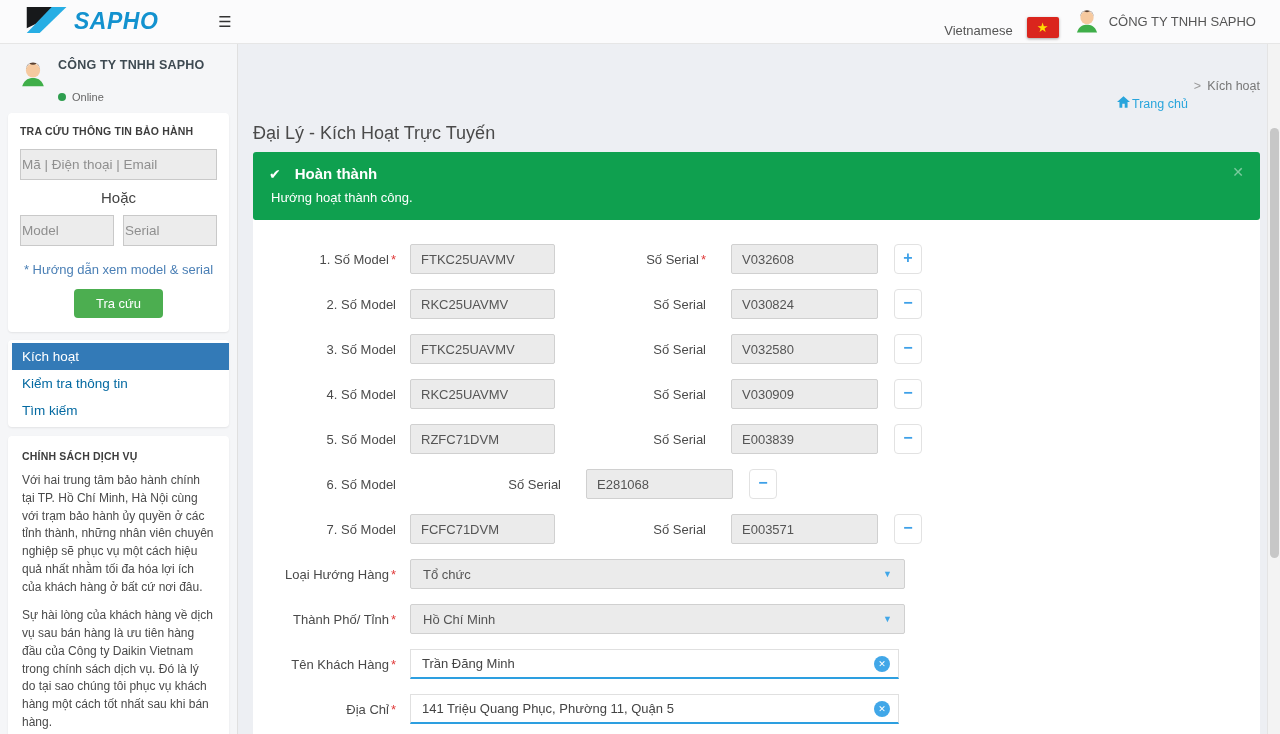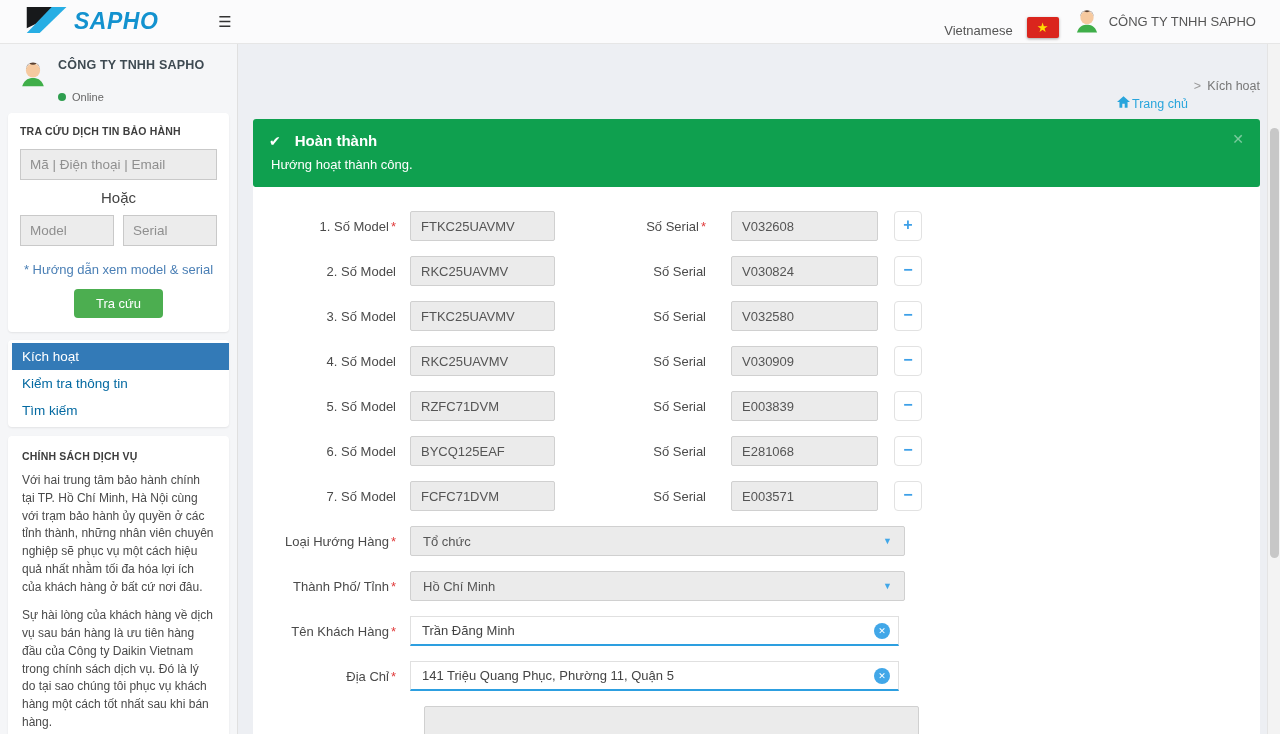--- a/index.html
+++ b/index.html
@@ -20,21 +20,21 @@
   .sidebar { position:absolute; top:44px; left:0; width:238px; bottom:0; background:#f5f6f8; border-right:1px solid #e0e0e0; padding:8px; }
   .side-user { display:flex; align-items:flex-start; gap:10px; padding:6px 8px 10px 10px; }
   .side-user .name { font-size:12.5px; font-weight:bold; color:#3e4a52; letter-spacing:.2px; }
   .online-row { display:flex; align-items:center; gap:6px; margin-top:19px; }
   .dot { width:8px; height:8px; border-radius:50%; background:#2e9e4f; }
   .online-row span { font-size:11px; color:#666; }
 
   .card { background:#fff; border-radius:4px; box-shadow:0 1px 2px rgba(0,0,0,.08); }
   .search-card { padding:12px 12px 14px; }
   .search-card h4 { font-size:10.5px; color:#3d3d3d; letter-spacing:.2px; margin-bottom:12px; }
-  .s-input { width:100%; height:31px; background:#ececec; border:1px solid #c9c9c9; font-size:13.5px; color:#444; padding:0 9px; font-family:inherit; }
+  .s-input { width:100%; height:31px; background:#ececec; border:1px solid #c9c9c9; font-size:13.5px; color:#444; padding:0 1px; font-family:inherit; }
   .s-input::placeholder { color:#8f8f8f; }
   .or-text { text-align:center; font-size:15px; color:#444; margin:9px 0; }
   .ms-row { display:flex; gap:9px; }
   .ms-row .s-input { width:50%; }
   .guide-link { display:block; text-align:center; font-size:13px; color:#4a7fb5; margin:16px 0 12px; text-decoration:none; cursor:pointer; }
   .lookup-btn { display:block; margin:0 auto; background:#4cae50; color:#fff; font-size:13px; border:none; border-radius:4px; padding:7px 22px; cursor:pointer; font-family:inherit; }
 
   .nav-card { margin-top:8px; padding:3px 0; }
   .nav-item { font-size:13.5px; color:#0369a1; padding:6px 14px; cursor:pointer; }
   .nav-item.active { background:#337ab7; color:#fff; border-left:4px solid #fdfdfd; padding-left:10px; }
@@ -125,21 +125,21 @@
     <div>
       <div class="name">CÔNG TY TNHH SAPHO</div>
       <div class="online-row">
         <span class="dot"></span>
         <span>Online</span>
       </div>
     </div>
   </div>
 
   <div class="card search-card">
-    <h4>TRA CỨU DỊCH TIN BẢO HÀNH</h4>
+    <h4>TRA CỨU THÔNG TIN BẢO HÀNH</h4>
     <input class="s-input" placeholder="Mã | Điện thoại | Email" style="">
     <div class="or-text">Hoặc</div>
     <div class="ms-row">
       <input class="s-input" placeholder="Model" style="">
       <input class="s-input" placeholder="Serial" style="">
     </div>
     <a class="guide-link">* Hướng dẫn xem model &amp; serial</a>
     <button class="lookup-btn">Tra cứu</button>
   </div>
 
@@ -165,20 +165,21 @@
         <svg width="13" height="12" viewBox="0 0 16 14">
             <path d="M8 0 L16 7 H13 V14 H9.5 V9 H6.5 V14 H3 V7 H0 Z" fill="#29a5dc"></path>
           </svg>
       </span>
       <span>Trang chủ</span>
     </span>
     <span class="sep">&gt;</span>
     <span class="current">Kích hoạt</span>
   </div>
 
+  <h1 class="page-title">Đại Lý - Kích Hoạt Trực Tuyến</h1>
 
   <div class="panel">
     <div class="alert">
       <div class="a-title">
         <span class="a-check">✔</span>
         <span>Hoàn thành</span>
       </div>
       <div class="a-msg">Hướng hoạt thành công.</div>
       <span class="a-close">✕</span>
     </div>
@@ -220,21 +221,20 @@
       <div class="frow">
         <div class="flabel"><span>5.</span> <span>Số Model</span></div>
         <input class="f-input model-input" value="RZFC71DVM" style="">
         <div class="flabel2"><span>Số Serial</span></div>
         <input class="f-input serial-input" value="E003839" style="">
         <div class="row-btn">−</div>
       </div>
 
       <div class="frow">
         <div class="flabel"><span>6.</span> <span>Số Model</span></div>
-        <input class="f-input model-input" value="BYCQ125EAF" style="">
         <div class="flabel2"><span>Số Serial</span></div>
         <input class="f-input serial-input" value="E281068" style="">
         <div class="row-btn">−</div>
       </div>
 
       <div class="frow">
         <div class="flabel"><span>7.</span> <span>Số Model</span></div>
         <input class="f-input model-input" value="FCFC71DVM" style="">
         <div class="flabel2"><span>Số Serial</span></div>
         <input class="f-input serial-input" value="E003571" style="">

